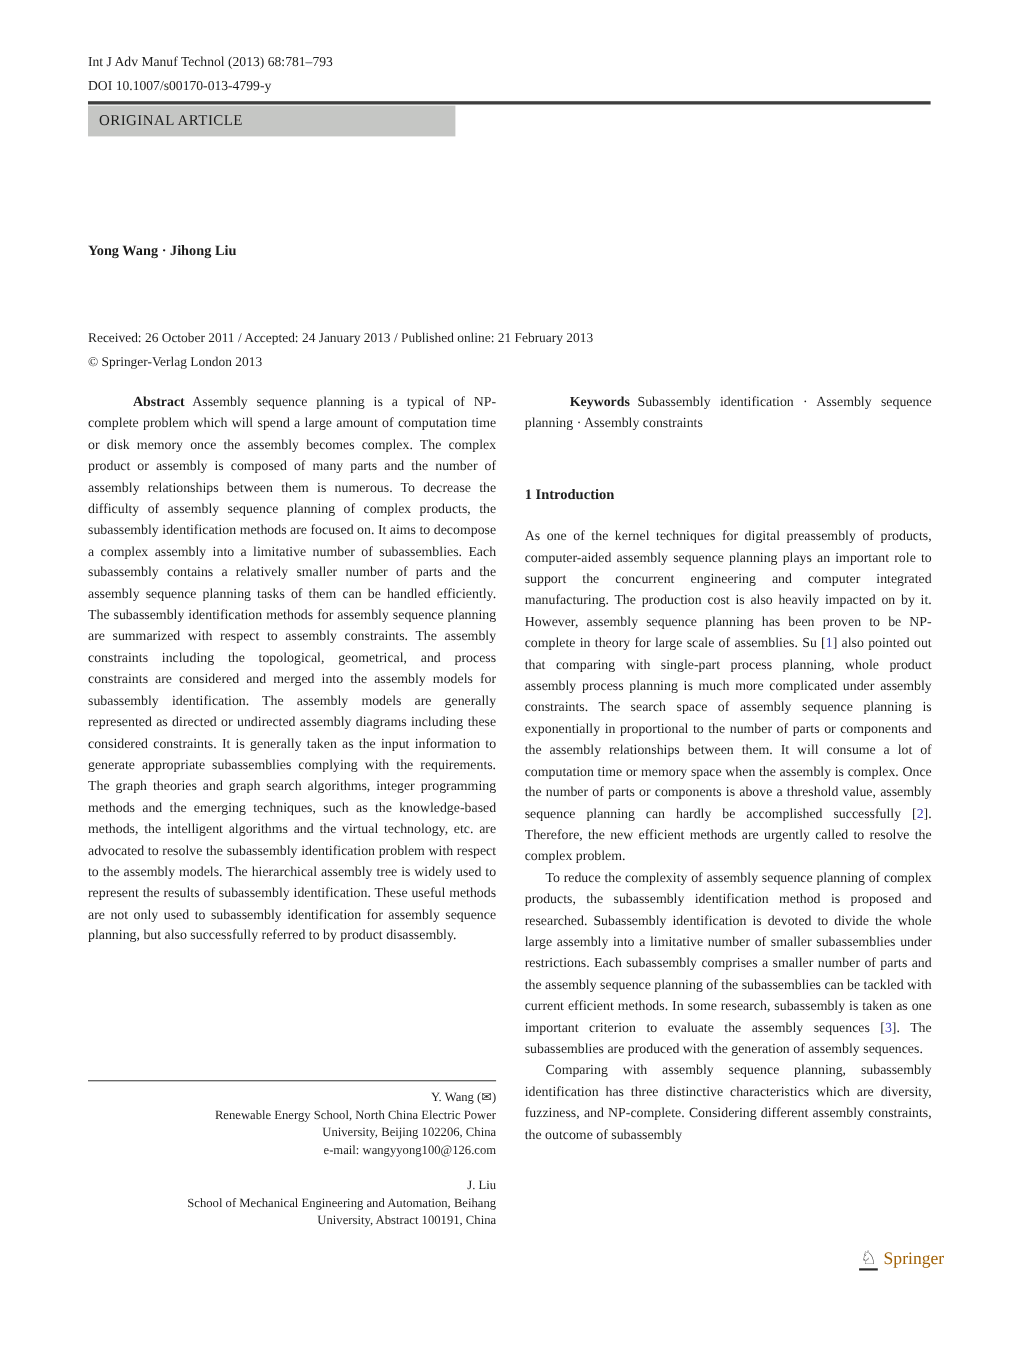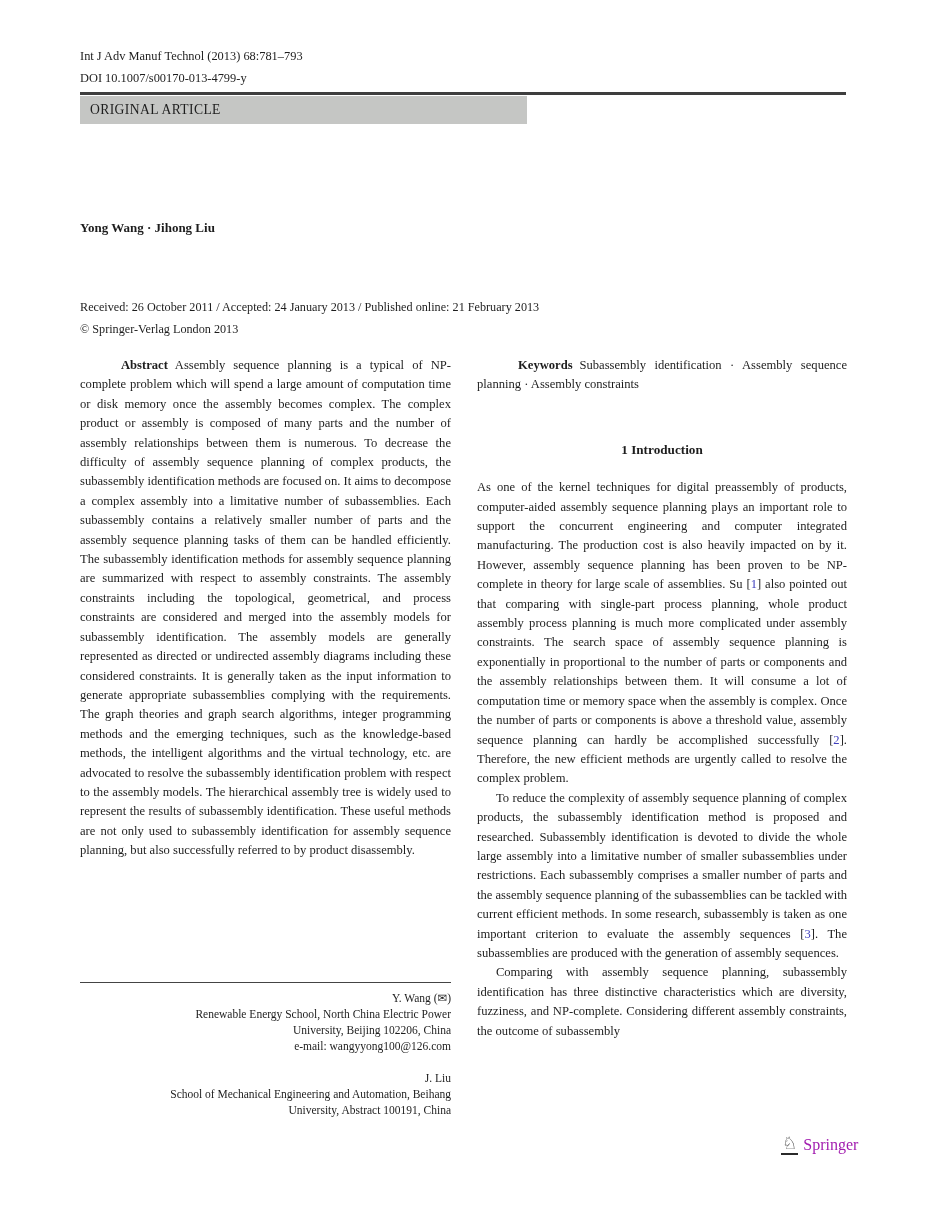--- a/index.html
+++ b/index.html
@@ -7,53 +7,53 @@
     position:relative;
     width:925px;height:1230px;
     background:#ffffff;
     font-family:"Liberation Serif", serif;
     color:#1d1d1d;
     overflow:hidden;
   }
   .journal-head{position:absolute;left:80px;top:46px;font-size:12.4px;line-height:21.5px;}
   .head-rule{position:absolute;left:80px;top:92px;width:766px;height:3px;background:#3e3e3e;}
   .banner{
-    position:absolute;left:80px;top:96px;width:447px;height:28px;
+    position:absolute;left:80px;top:96px;width:334px;height:28px;
     box-sizing:border-box;padding-left:10px;
     font-size:13.6px;line-height:28px;letter-spacing:0.4px;
   }
   .title{
     position:absolute;left:80px;top:160px;width:766px;
     font-size:23px;font-weight:bold;letter-spacing:0.2px;margin:0;
   }
   .authors{position:absolute;left:80px;top:220px;font-size:13px;font-weight:bold;}
   .dates{position:absolute;left:80px;top:297px;font-size:12.2px;line-height:21.5px;}
   .col{position:absolute;top:356px;font-size:12.6px;line-height:19.4px;text-align:justify;}
   .col-left{left:80px;width:371px;}
   .col-right{left:477px;width:370px;}
   .col p{margin:0;}
   .lbl{font-weight:bold;margin-right:0.55em;margin-left:41px;}
-  .sec-heading{font-size:13.2px;font-weight:bold;margin:45px 0 19px 0;text-align:center;}
+  .sec-heading{font-size:13.2px;font-weight:bold;margin:45px 0 19px 0;text-align:left;}
   .ind{text-indent:1.5em;}
   .cite{color:#3c3cbd;}
   .corr{
     position:absolute;left:80px;top:982px;width:371px;
     font-size:11.5px;line-height:16px;
     border-top:1px solid #444;padding-top:7px;text-align:right;
   }
   .corr .gap{height:16px;}
   .springer{
     position:absolute;left:781px;top:1135px;
     display:flex;align-items:center;gap:5px;
   }
   .knight{
     display:inline-block;font-size:17px;line-height:1;
     padding:0 1px 1px 1px;border-bottom:2px solid #2a2a2a;color:#2a2a2a;
   }
-  .sp-text{font-size:16px;color:#a21caf;}
+  .sp-text{font-size:16px;color:#a16207;}
 </style>
 </head>
 <body>
 
 <div class="page">
 
   <div class="journal-head">
     <div>Int J Adv Manuf Technol (2013) 68:781–793</div>
     <div>DOI 10.1007/s00170-013-4799-y</div>
   </div>

